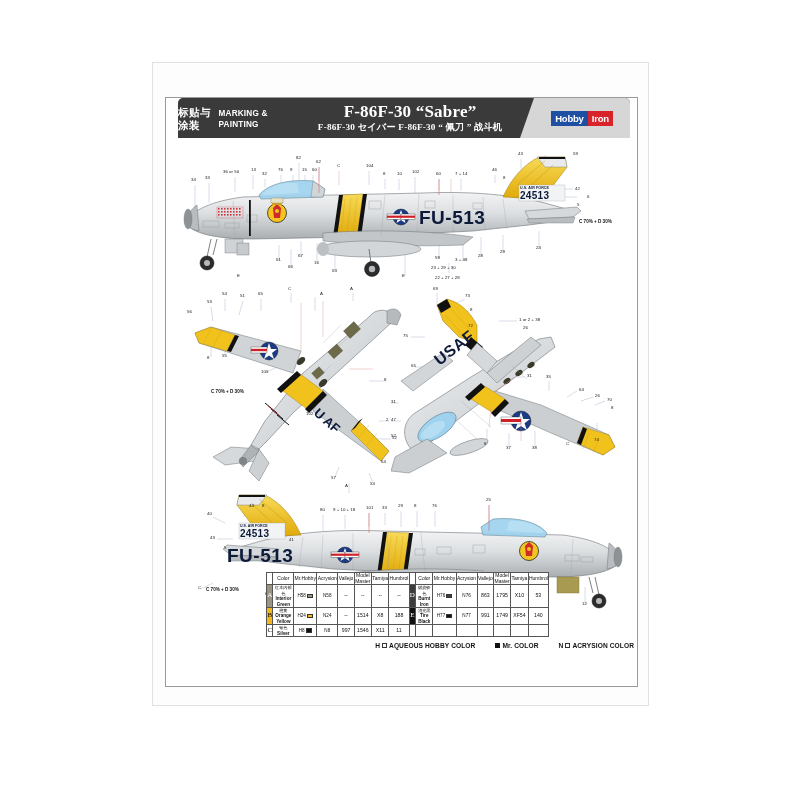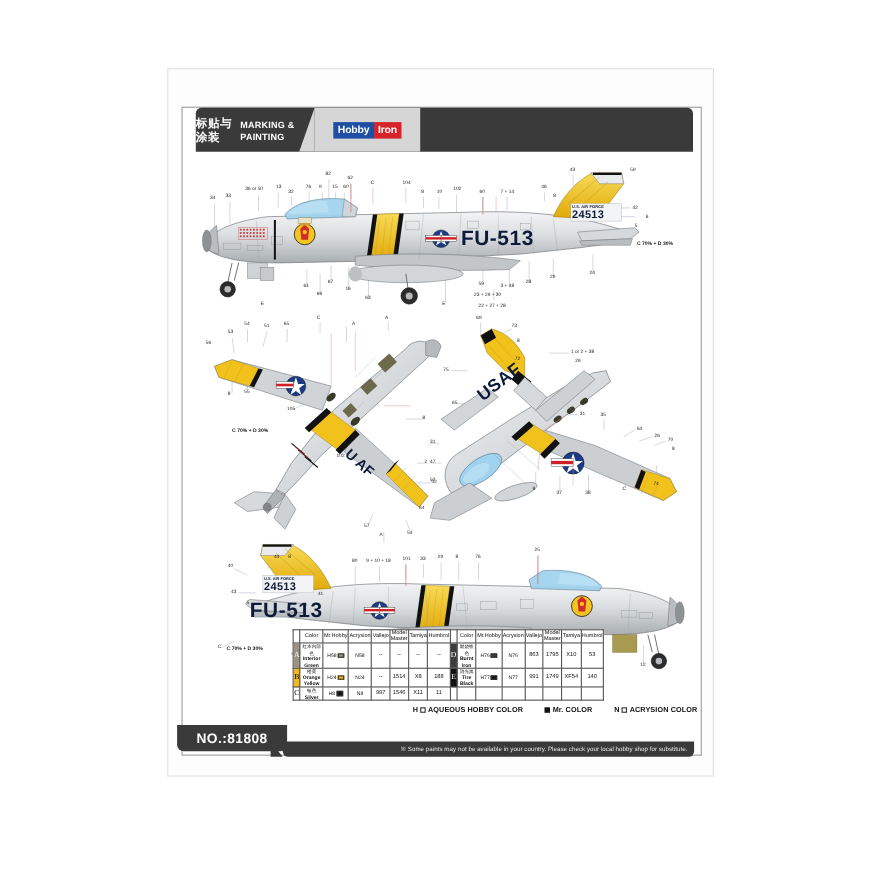--- a/index.html
+++ b/index.html
@@ -192,20 +192,24 @@
 <body>
 
 <div id="sheet">
 
   <div id="inner-frame"></div>
 
   <div id="header-bar">
     <div id="hdr-left">
       <div class="cn">标贴与涂装</div>
       <div class="en">MARKING &amp; PAINTING</div>
+    </div>
+    <div id="hdr-mid">
+      <div class="t1">F-86F-30 “Sabre”</div>
+      <div class="t2">F-86F-30 セイバー  F-86F-30 “ 佩刀 ” 战斗机</div>
     </div>
     <div id="hdr-right">
       <div class="logo">
         <span class="hobby">Hobby</span>
         <span class="boss">Iron</span>
       </div>
     </div>
   </div>
 
   <div style="position:absolute; left:20px; top:82px; width:460px; height:145px;">
@@ -918,18 +922,14 @@
       <span class="swatch-mini"></span>
       <span>Mr. COLOR</span>
     </span>
     <span class="lg">
       <span>N</span>
       <span class="swatch-outline"></span>
       <span>ACRYSION COLOR</span>
     </span>
   </div>
 
-  <div id="footer-bar">
-    <div id="kit-no">NO.:81808</div>
-    <div id="footer-strip">※ Some paints may not be available in your country. Please check your local hobby shop for substitute.</div>
-  </div>
 
 </div>
 
 </body></html>

